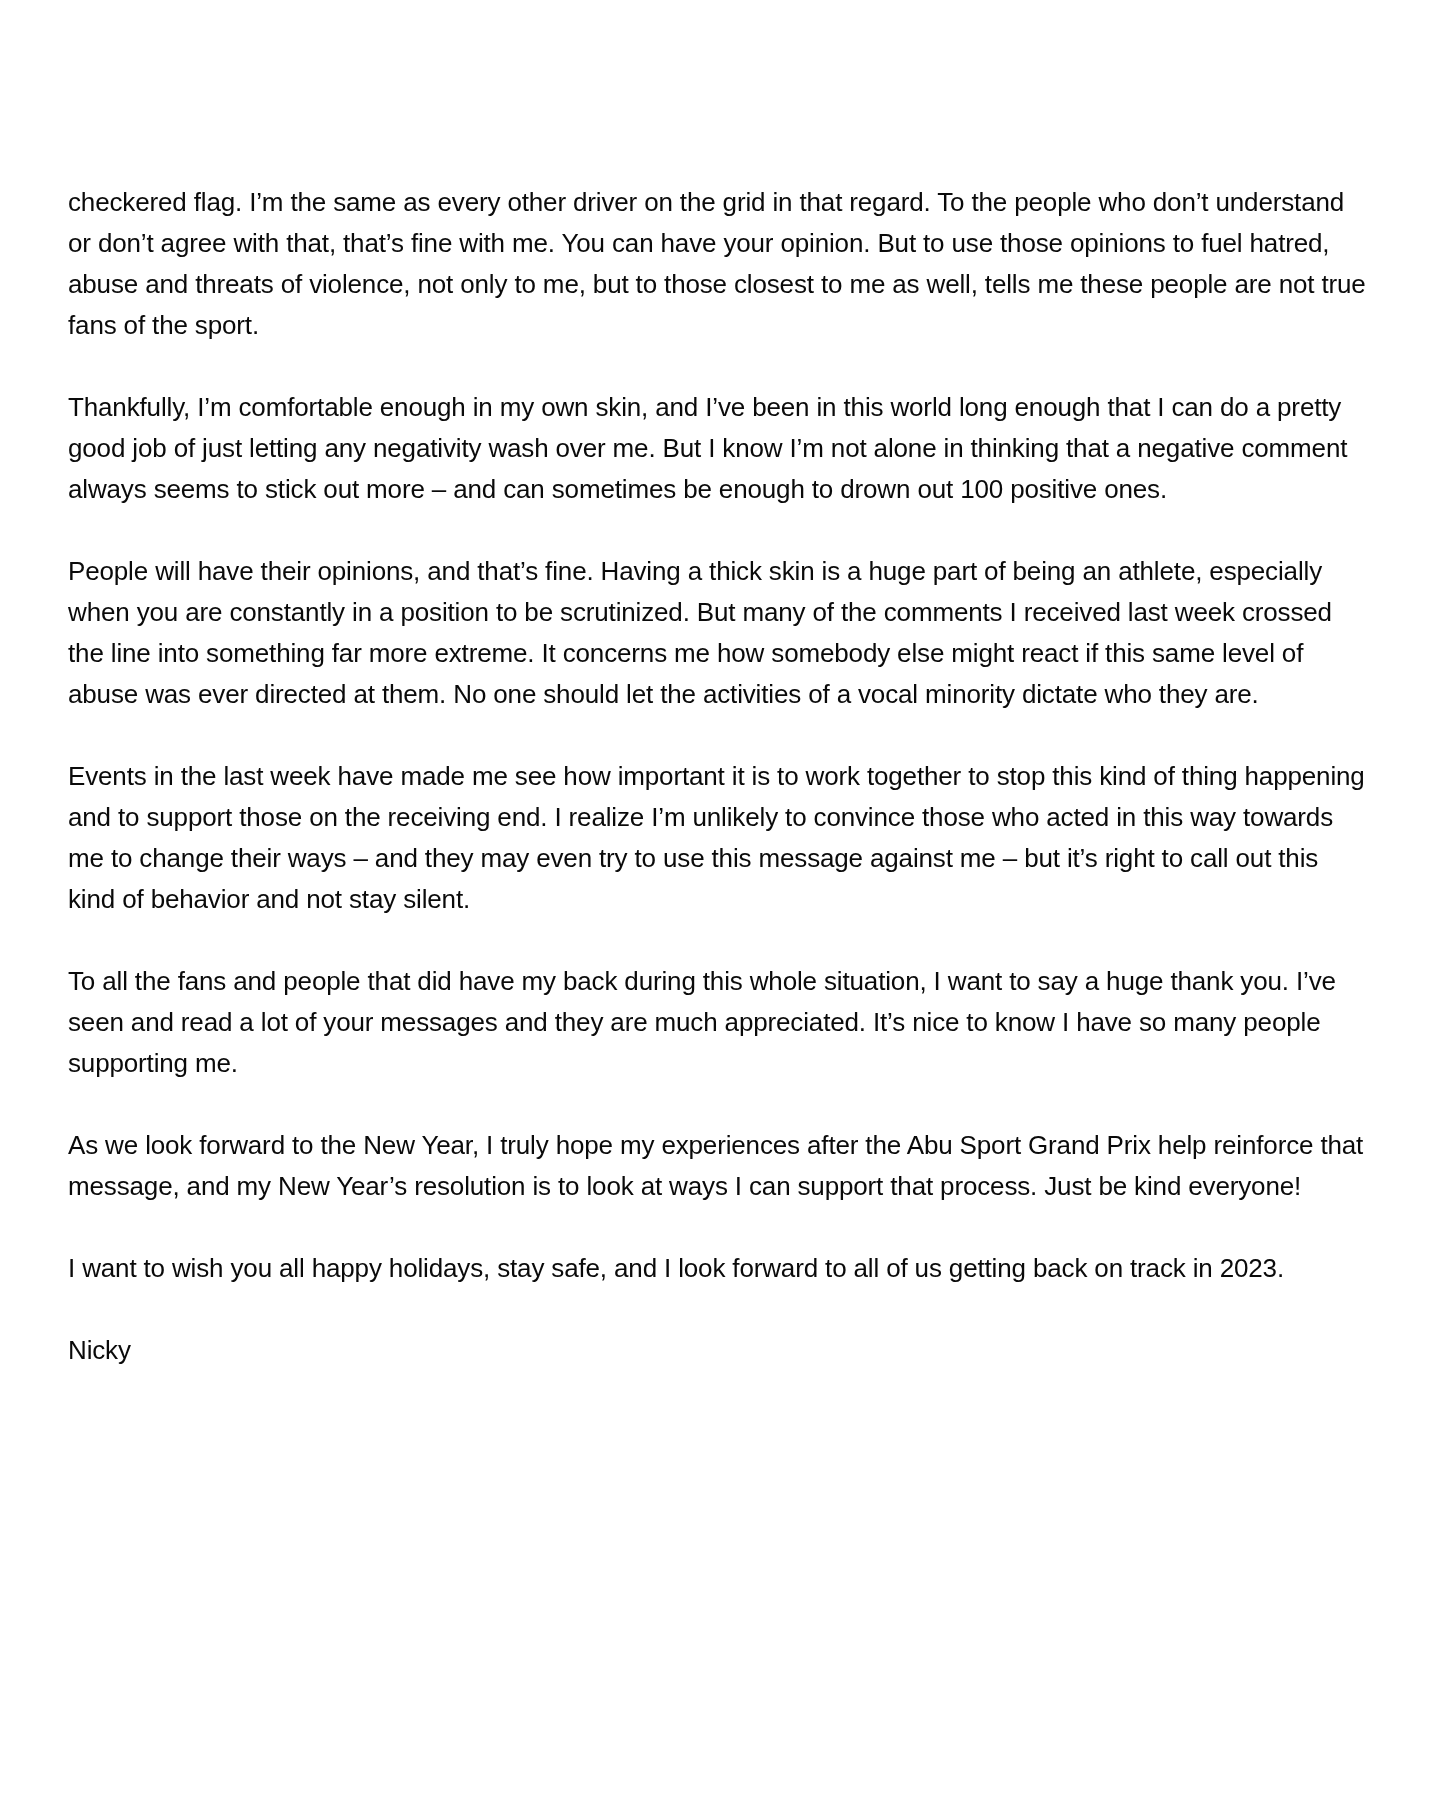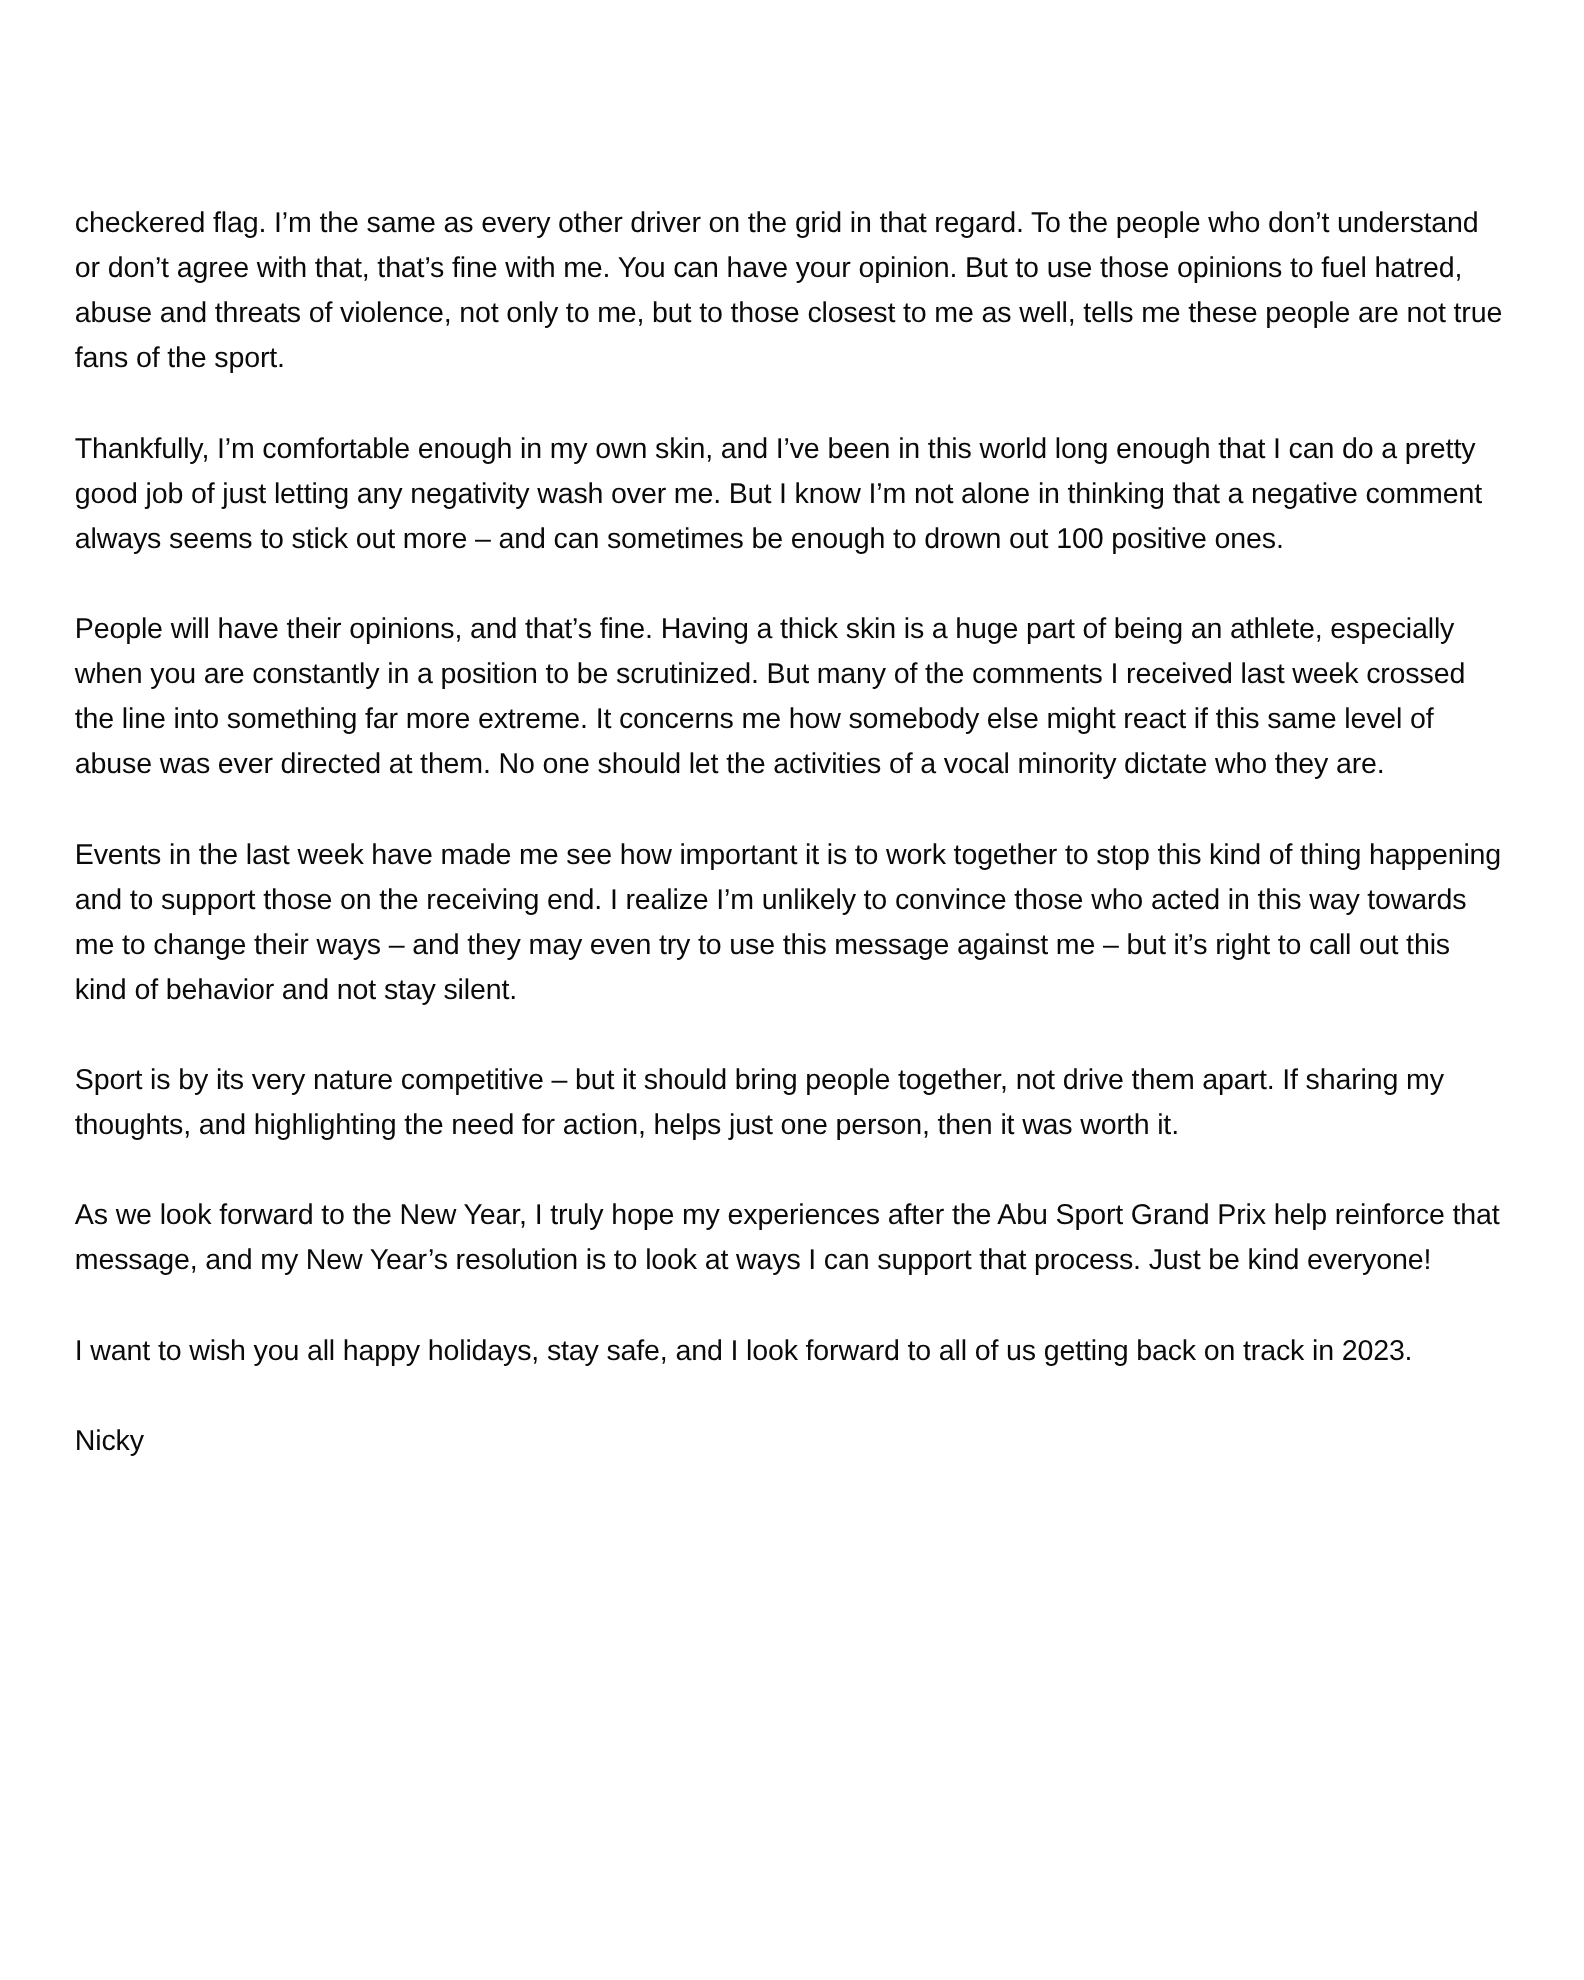--- a/index.html
+++ b/index.html
@@ -34,18 +34,18 @@
 </style>
 </head>
 <body>
 
 <div class="page">
   <div class="doc">
     <p>checkered flag. I’m the same as every other driver on the grid in that regard. To the people who don’t understand or don’t agree with that, that’s fine with me. You can have your opinion. But to use those opinions to fuel hatred, abuse and threats of violence, not only to me, but to those closest to me as well, tells me these people are not true fans of the sport.</p>
     <p>Thankfully, I’m comfortable enough in my own skin, and I’ve been in this world long enough that I can do a pretty good job of just letting any negativity wash over me. But I know I’m not alone in thinking that a negative comment always seems to stick out more – and can sometimes be enough to drown out 100 positive ones.</p>
     <p>People will have their opinions, and that’s fine. Having a thick skin is a huge part of being an athlete, especially when you are constantly in a position to be scrutinized. But many of the comments I received last week crossed the line into something far more extreme. It concerns me how somebody else might react if this same level of abuse was ever directed at them. No one should let the activities of a vocal minority dictate who they are.</p>
     <p>Events in the last week have made me see how important it is to work together to stop this kind of thing happening and to support those on the receiving end. I realize I’m unlikely to convince those who acted in this way towards me to change their ways – and they may even try to use this message against me – but it’s right to call out this kind of behavior and not stay silent.</p>
-    <p>Sport is by its very nature competitive – but it should bring people together, not drive them apart. If sharing my thoughts, and highlighting the need for action, helps just one person, then it was worth it.</p>
+    <p>To all the fans and people that did have my back during this whole situation, I want to say a huge thank you. I’ve seen and read a lot of your messages and they are much appreciated. It’s nice to know I have so many people supporting me.</p>
     <p>As we look forward to the New Year, I truly hope my experiences after the Abu Sport Grand Prix help reinforce that message, and my New Year’s resolution is to look at ways I can support that process. Just be kind everyone!</p>
     <p>I want to wish you all happy holidays, stay safe, and I look forward to all of us getting back on track in 2023.</p>
     <p>Nicky</p>
   </div>
 </div>
 
 </body></html>

